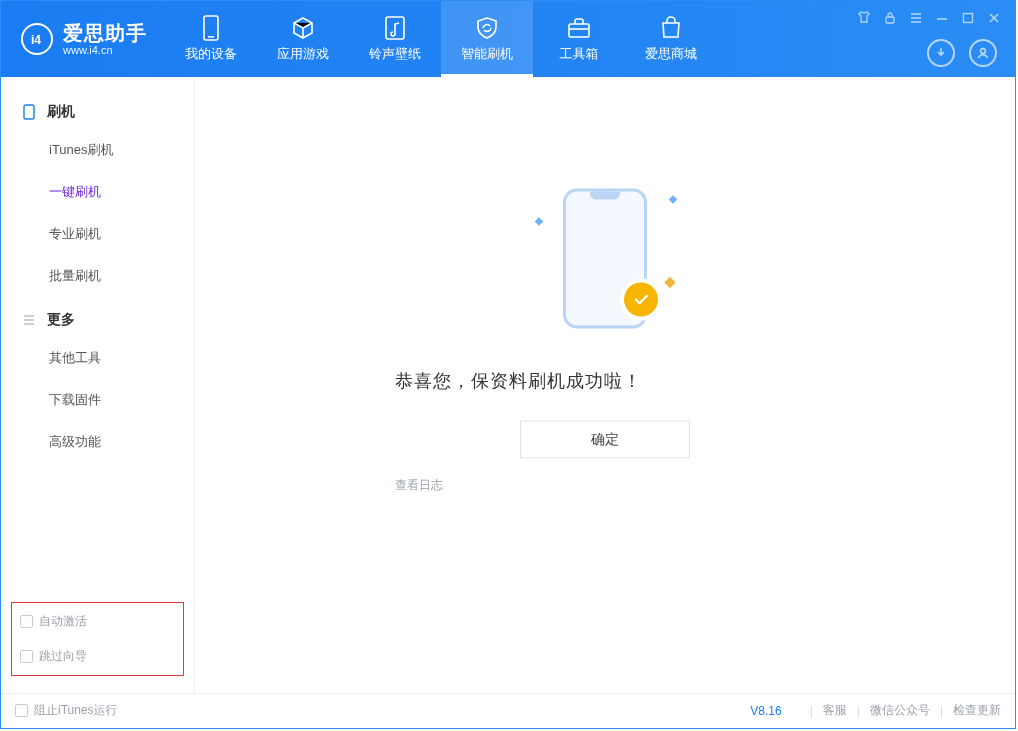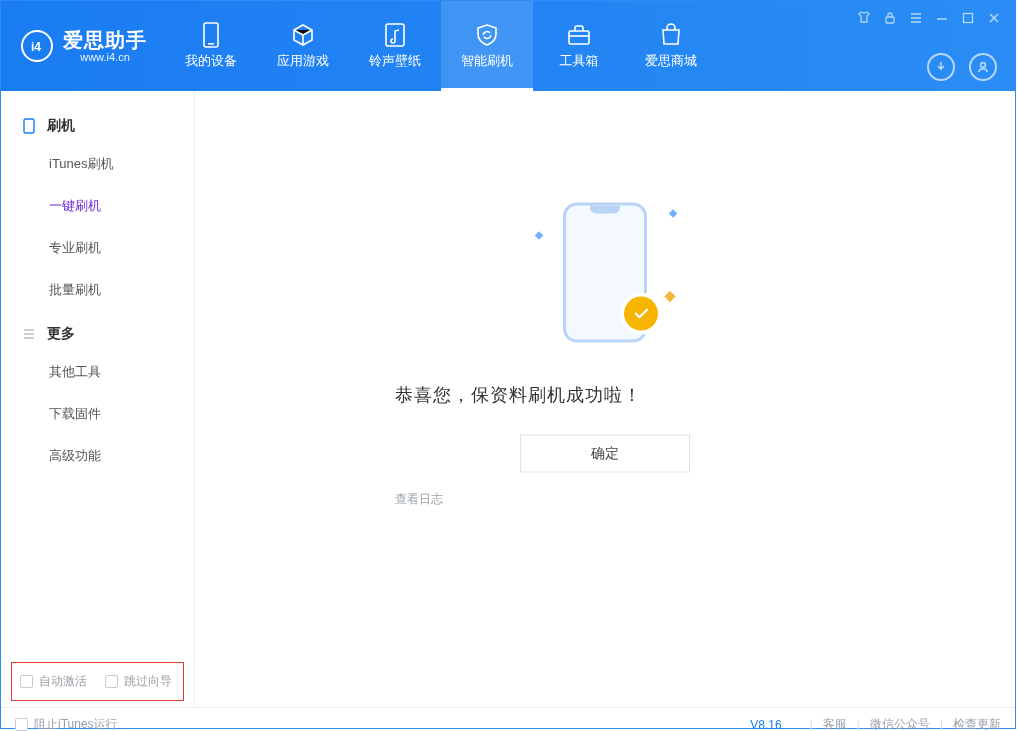--- a/index.html
+++ b/index.html
@@ -1,20 +1,20 @@
 <!DOCTYPE html>
 <html><head>
 <meta charset="utf-8">
 <style>
 * { margin: 0; padding: 0; box-sizing: border-box; font-family: "Microsoft YaHei", Arial, sans-serif; }
 html, body { width: 1018px; height: 731px; overflow: hidden; background: #fff; }
 .app { width: 1016px; height: 729px; border: 1px solid #2a8cf4; position: relative; background: #fff; }
 
 
-.header { height: 90px; background: linear-gradient(90deg,#1a7cf2 0%, #2a8cf4 100%); display: flex; align-items: stretch; color: #fff; position: relative; text-align: center; }
+.header { height: 76px; background: linear-gradient(90deg,#1a7cf2 0%, #2a8cf4 100%); display: flex; align-items: stretch; color: #fff; position: relative; }
 .logo-block { display: flex; align-items: center; padding: 0 18px 0 20px; }
 .logo-circ { width: 32px; height: 32px; border: 2.5px solid #fff; border-radius: 50%; display: flex; align-items: center; justify-content: center; }
 .logo-circ svg { width: 18px; height: 18px; }
 .logo-text { margin-left: 10px; line-height: 1.1; }
 .logo-text .cn { font-size: 20px; font-weight: 600; letter-spacing: 1px; }
 .logo-text .en { font-size: 11px; opacity: .9; }
 
 .nav { display: flex; align-items: stretch; }
 .nav-tab { width: 92px; display: flex; flex-direction: column; align-items: center; justify-content: center; cursor: pointer; position: relative; }
 .nav-tab.active { background: rgba(255,255,255,.14); }
@@ -41,21 +41,21 @@
 .mode-card { background:#f3f7fd; border-radius:3px; padding:10px 12px; display:flex; align-items:center; margin-bottom:10px; }
 .mode-ico { width:22px; height:22px; border-radius:50%; background:#fff; border:2px solid #1a7cf2; display:flex; align-items:center; justify-content:center; margin-right:10px; }
 .mode-txt { font-size:13px; font-weight:600; color:#333; }
 .dev-card { background:#f3f7fd; border-radius:3px; padding:10px 12px; }
 .dev-row1 { display:flex; align-items:center; }
 .dev-ico { width:18px; height:18px; border-radius:50%; border:1.5px solid #1a7cf2; display:flex; align-items:center; justify-content:center; margin-right:8px; }
 .dev-name { font-size:13px; font-weight:700; color:#333; }
 .dev-cap { display:inline-block; margin: 6px 0 2px 26px; font-size:11px; color:#1a7cf2; background:#e2eefd; border-radius:10px; padding:1px 10px; }
 .dev-type { margin-left:26px; font-size:11px; color:#a7adb5; }
 
-.opt-box { position:absolute; left:10px; right:10px; bottom: 6px; border:1.5px solid #e53935; padding:10px 8px; display:flex; gap:18px; }
+.opt-box { position:absolute; left:10px; right:10px; bottom: 17px; border:1.5px solid #e53935; padding:10px 8px; display:flex; gap:18px;flex-direction:column; }
 .opt { display:flex; align-items:center; font-size:12px; color:#9aa1a9; cursor:pointer; }
 .chk { width:13px; height:13px; border:1px solid #c8ccd2; border-radius:2px; margin-right:6px; background:#fff; }
 
 
 .main { flex:1; position: relative; }
 .center { position:absolute; left:50%; top:42%; transform:translate(-50%,-50%); text-align:left; width:420px; }
 .phone-img { position:relative; width:150px; height:160px; margin: 0 auto 30px auto; }
 .phone { position:absolute; left:50%; top:50%; transform:translate(-50%,-50%); width:84px; height:140px; border:3px solid #b9d4f5; border-radius:14px; background:#f4f9ff; }
 .phone .notch { position:absolute; left:50%; top:0; transform:translateX(-50%); width:30px; height:8px; background:#b9d4f5; border-radius:0 0 6px 6px; }
 .sparkle { position:absolute; width:6px; height:6px; background:#6fb1ff; transform:rotate(45deg); }

